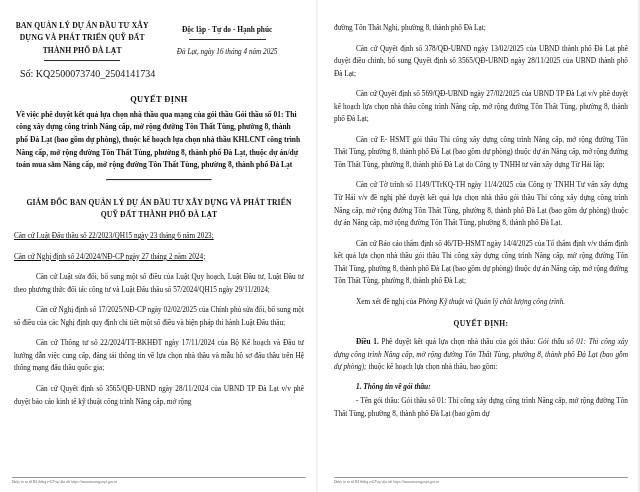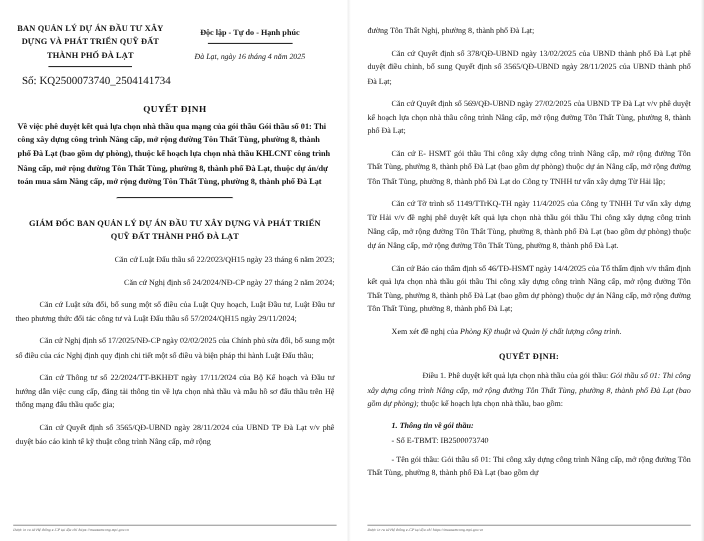--- a/index.html
+++ b/index.html
@@ -144,25 +144,26 @@
   
   .para {
     font-size: 7.3px;
     line-height: 1.72;
     text-align: justify;
     text-justify: inter-word;
     text-indent: 22px;
     margin-top: 8px;
   }
   .para-center {
-    text-align: right;
+    text-align: left;
     text-indent: 0;
+    text-decoration: underline;
   }
   .para i { font-style: italic; }
-  .para b { font-weight: normal; margin-left: 28px; }
+  .para b { font-weight: bold; }
 
   .section-heading {
     font-size: 7.5px;
     font-weight: bold;
     text-align: center;
     letter-spacing: 0.4px;
     margin-top: 11px;
   }
   .sub-heading {
     font-size: 7.3px;
@@ -259,21 +260,20 @@
       <span>Xem xét đề nghị của </span><i>Phòng Kỹ thuật và Quản lý chất lượng công trình.</i>
     </div>
 
     <div class="section-heading">QUYẾT ĐỊNH:</div>
 
     <div class="para" style="margin-top:8px;">
       <b>Điều 1.</b><span> Phê duyệt kết quả lựa chọn nhà thầu của gói thầu: </span><i>Gói thầu số 01: Thi công xây dựng công trình Nâng cấp, mở rộng đường Tôn Thất Tùng, phường 8, thành phố Đà Lạt (bao gồm dự phòng);</i><span> thuộc kế hoạch lựa chọn nhà thầu, bao gồm:</span>
     </div>
 
     <div class="sub-heading">1. Thông tin về gói thầu:</div>
-    <div class="bullet-line">- Số E-TBMT: IB2500073740</div>
     <div class="bullet-line">- Tên gói thầu: Gói thầu số 01: Thi công xây dựng công trình Nâng cấp, mở rộng đường Tôn Thất Tùng, phường 8, thành phố Đà Lạt (bao gồm dự</div>
 
     <div class="footer-wrap">
       <div class="footer-rule"></div>
       <div class="footer-text">Được in ra từ Hệ thống e-GP tại địa chỉ https://muasamcong.mpi.gov.vn</div>
     </div>
   </div>
 
   <div class="edge-shadow-right"></div>
 </div>

